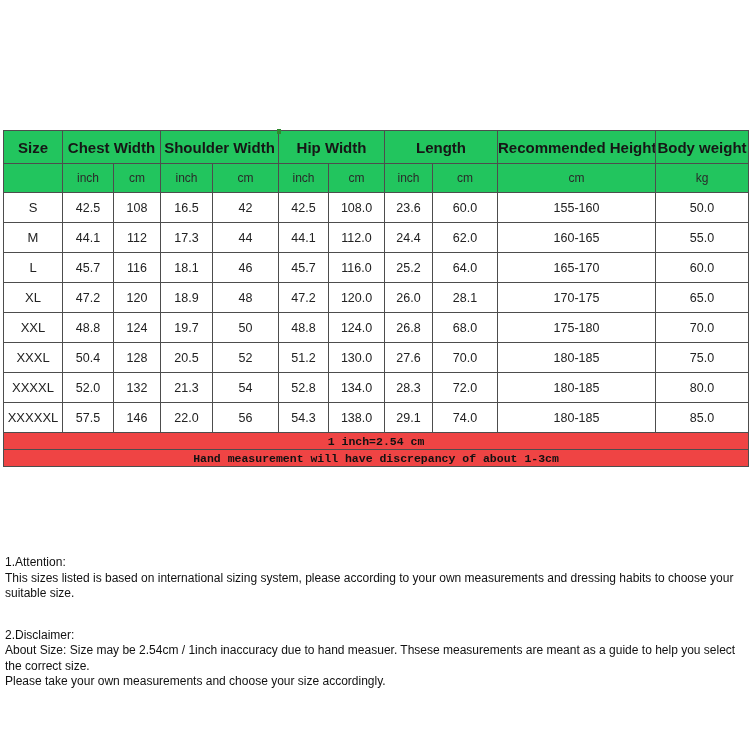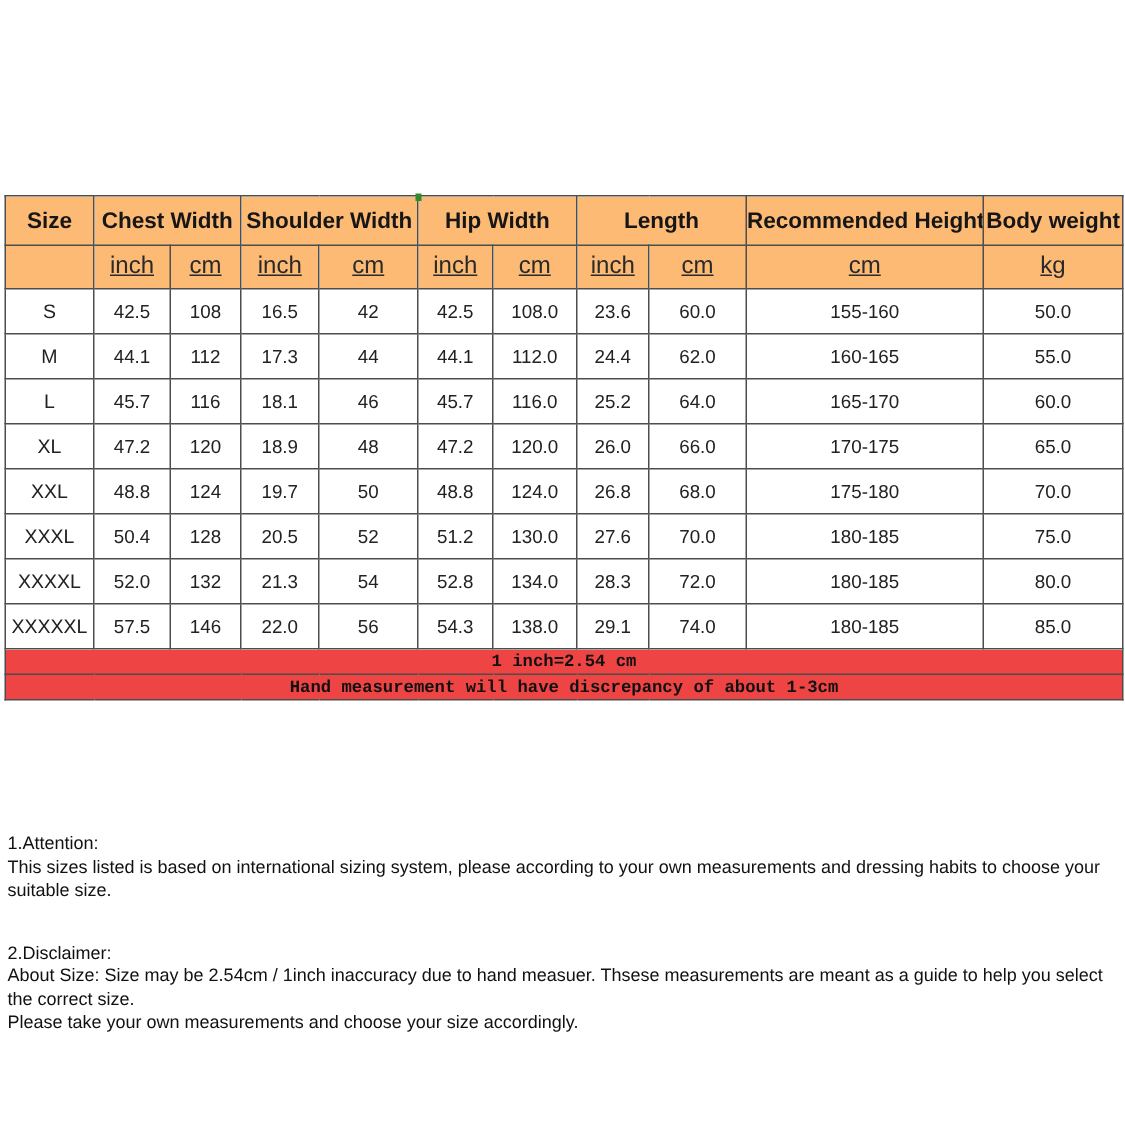--- a/index.html
+++ b/index.html
@@ -8,23 +8,23 @@
     font-family:"Liberation Sans",sans-serif;color:#1c1c1c;
   }
   .size-table{
     position:absolute;top:130px;left:3px;width:745px;
     border-collapse:collapse;table-layout:fixed;
   }
   .size-table th,.size-table td{
     border:1px solid #4d4d4d;text-align:center;vertical-align:middle;
     padding:0;overflow:hidden;white-space:nowrap;
   }
-  .size-table thead th{background:#fdba74;}
+  .size-table thead th{background:#22c55e;}
   .hdr-row th{height:32px;font-size:15px;font-weight:bold;color:#161616;}
-  .sub-row th{height:28px;font-size:16px;font-weight:normal;color:#2a2a2a;text-decoration:underline;}
+  .sub-row th{height:28px;font-size:12px;font-weight:normal;color:#2a2a2a;}
   .size-table tbody td{height:29px;font-size:12.5px;color:#222222;background:#ffffff;}
   .size-table tbody td:first-child{font-size:13px;}
   .foot-row td{
     height:16px;font-family:Liberation Mono, monospace;font-weight:bold;
     font-size:11.5px;color:#111111;background:#ef4444;
   }
   .green-marker{
     position:absolute;left:277px;top:129px;width:4px;height:5px;background:#2e8b2e;
   }
   .notes{
@@ -118,21 +118,21 @@
       </tr>
       <tr>
         <td>XL</td>
         <td>47.2</td>
         <td>120</td>
         <td>18.9</td>
         <td>48</td>
         <td>47.2</td>
         <td>120.0</td>
         <td>26.0</td>
-        <td>66.0</td>
+        <td>28.1</td>
         <td>170-175</td>
         <td>65.0</td>
       </tr>
       <tr>
         <td>XXL</td>
         <td>48.8</td>
         <td>124</td>
         <td>19.7</td>
         <td>50</td>
         <td>48.8</td>

